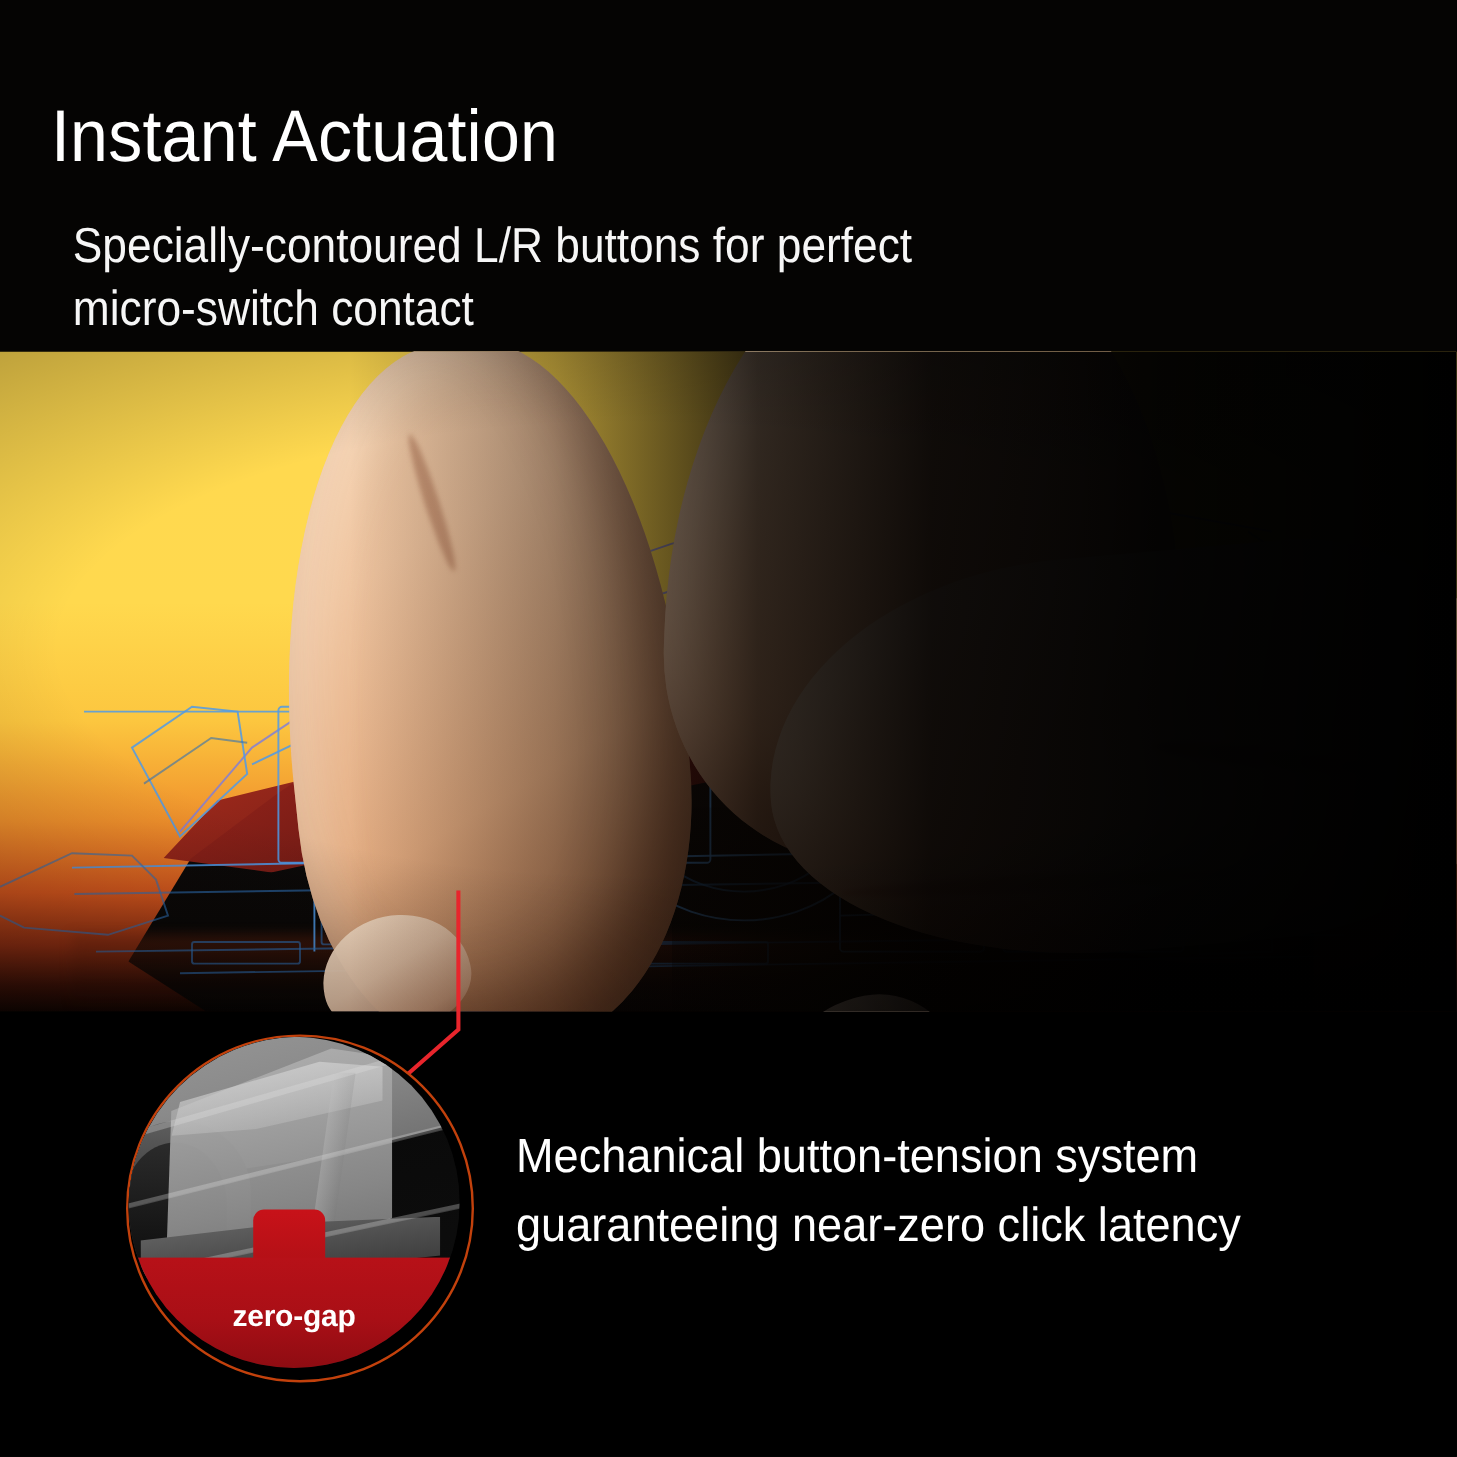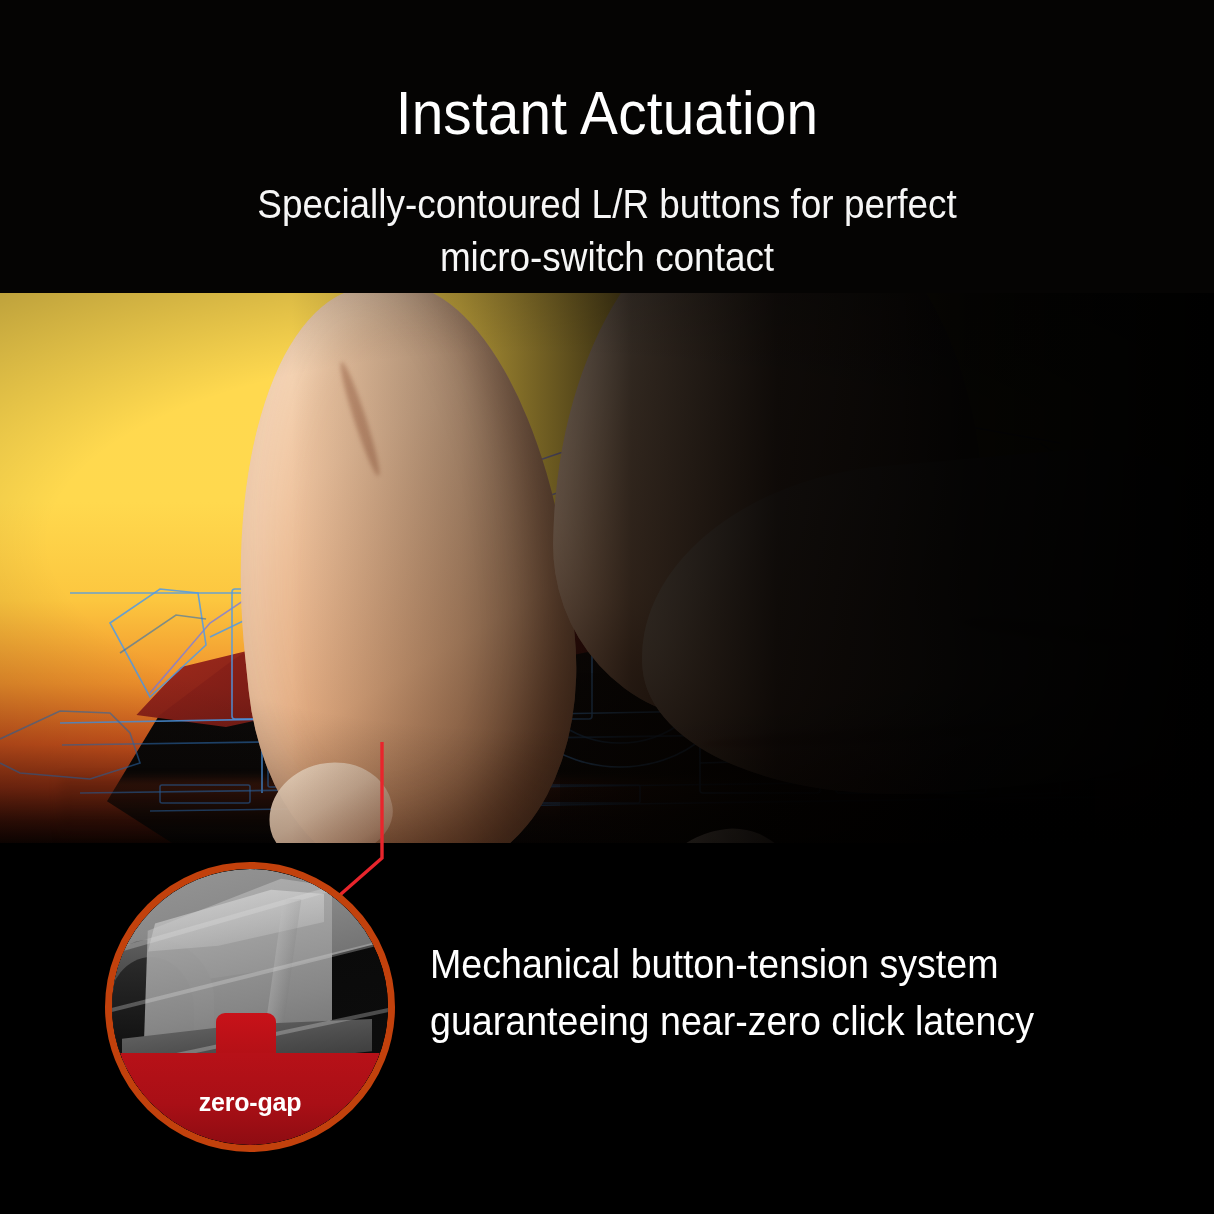--- a/index.html
+++ b/index.html
@@ -18,21 +18,20 @@
     overflow: hidden;
   }
 
   
   #header-block {
     position: absolute;
     left: 0; top: 0;
     width: 1214px;
     height: 293px;
     background: #050403;
-    text-align: center;
     overflow: hidden;
   }
   #header-title {
     position: absolute;
     left: 0; top: 78px;
     width: 1214px;
     font-size: 61px;
     line-height: 70px;
     font-weight: 300;
     letter-spacing: 0.2px;
@@ -272,21 +271,21 @@
   #callout {
     position: absolute;
     left: 105px; top: 862px;
     width: 290px; height: 290px;
   }
   #callout-ring {
     position: absolute;
     left: 0; top: 0;
     width: 290px; height: 290px;
     border-radius: 50%;
-    border: 7px solid #c2410c;
+    border: 2px solid #c2410c;
     box-sizing: border-box;
     overflow: hidden;
     background: #000;
   }
   #callout-clip {
     position: absolute;
     left: 0; top: 0;
     width: 276px; height: 276px;
     border-radius: 50%;
     overflow: hidden;

